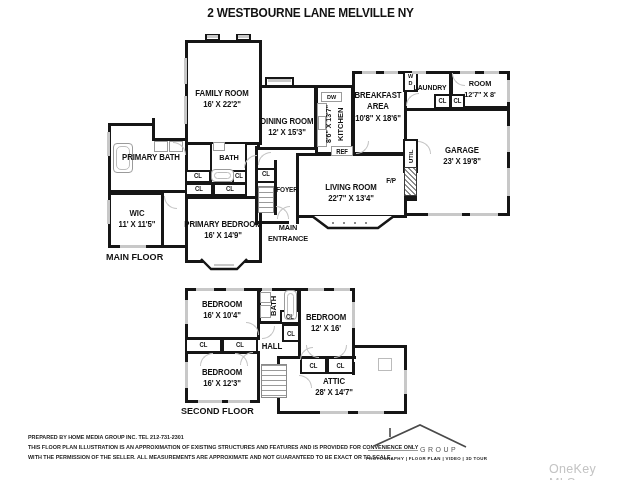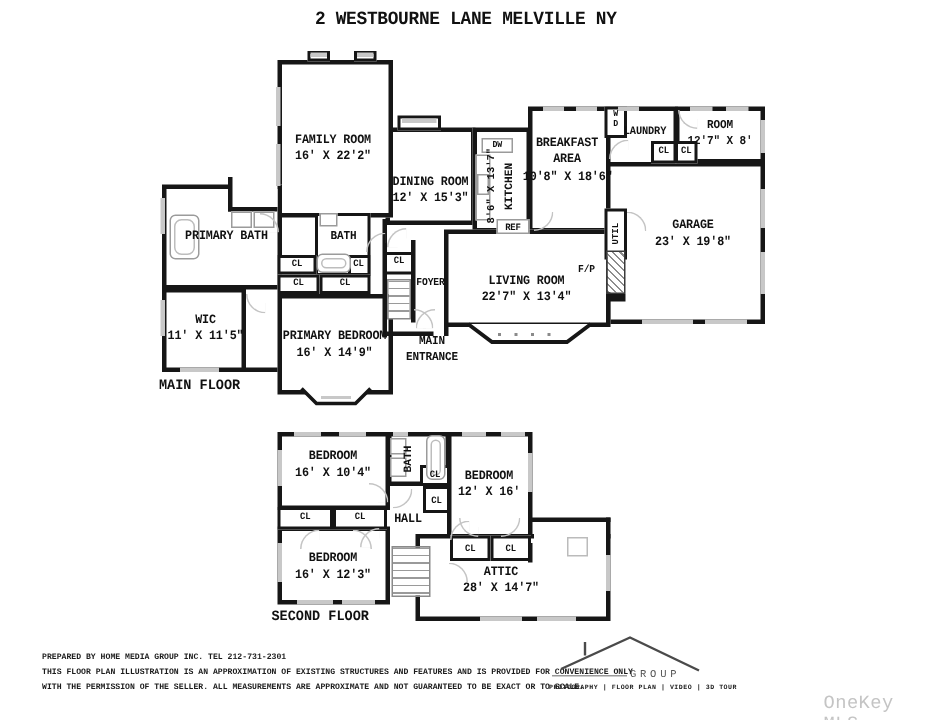--- a/index.html
+++ b/index.html
@@ -1,17 +1,17 @@
 <!DOCTYPE html>
 <html><head>
 <meta charset="utf-8">
 <style>
   html,body{margin:0;padding:0;background:#fff;}
   .page{position:relative;width:621px;height:480px;background:#fff;overflow:hidden;
-        font-family:Liberation Mono, monospace;color:#111;}
+        font-family:Liberation Sans, sans-serif;color:#111;}
   .rm{position:absolute;border:3px solid #161616;box-sizing:border-box;background:#fff;}
   .rm2{position:absolute;border:2px solid #161616;box-sizing:border-box;background:#fff;}
   .w{position:absolute;background:#161616;}
   .win{position:absolute;background:#c8c8c8;}
   .white{position:absolute;background:#fff;box-sizing:border-box;}
   .lb{position:absolute;font-weight:700;font-size:8.5px;line-height:1.35;text-align:center;
       transform:scaleX(.92);transform-origin:center;letter-spacing:-.1px;}
   .nw{white-space:nowrap;}
   .sm{font-size:6.5px;line-height:1.1;}
   .xs{font-size:6px;line-height:1.1;}

